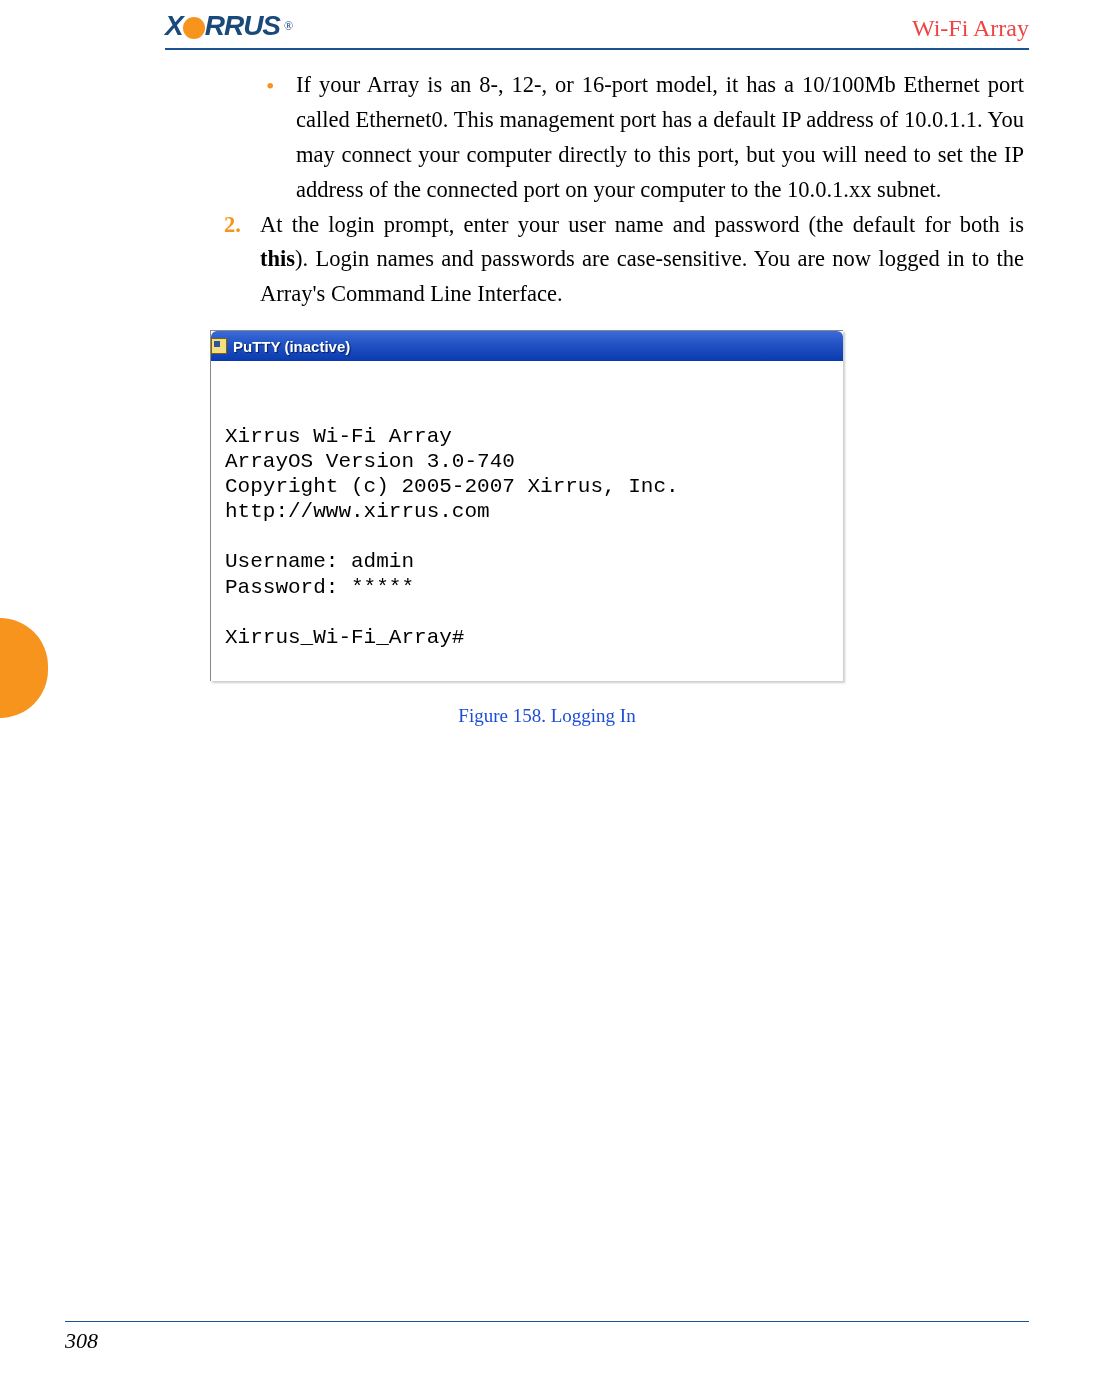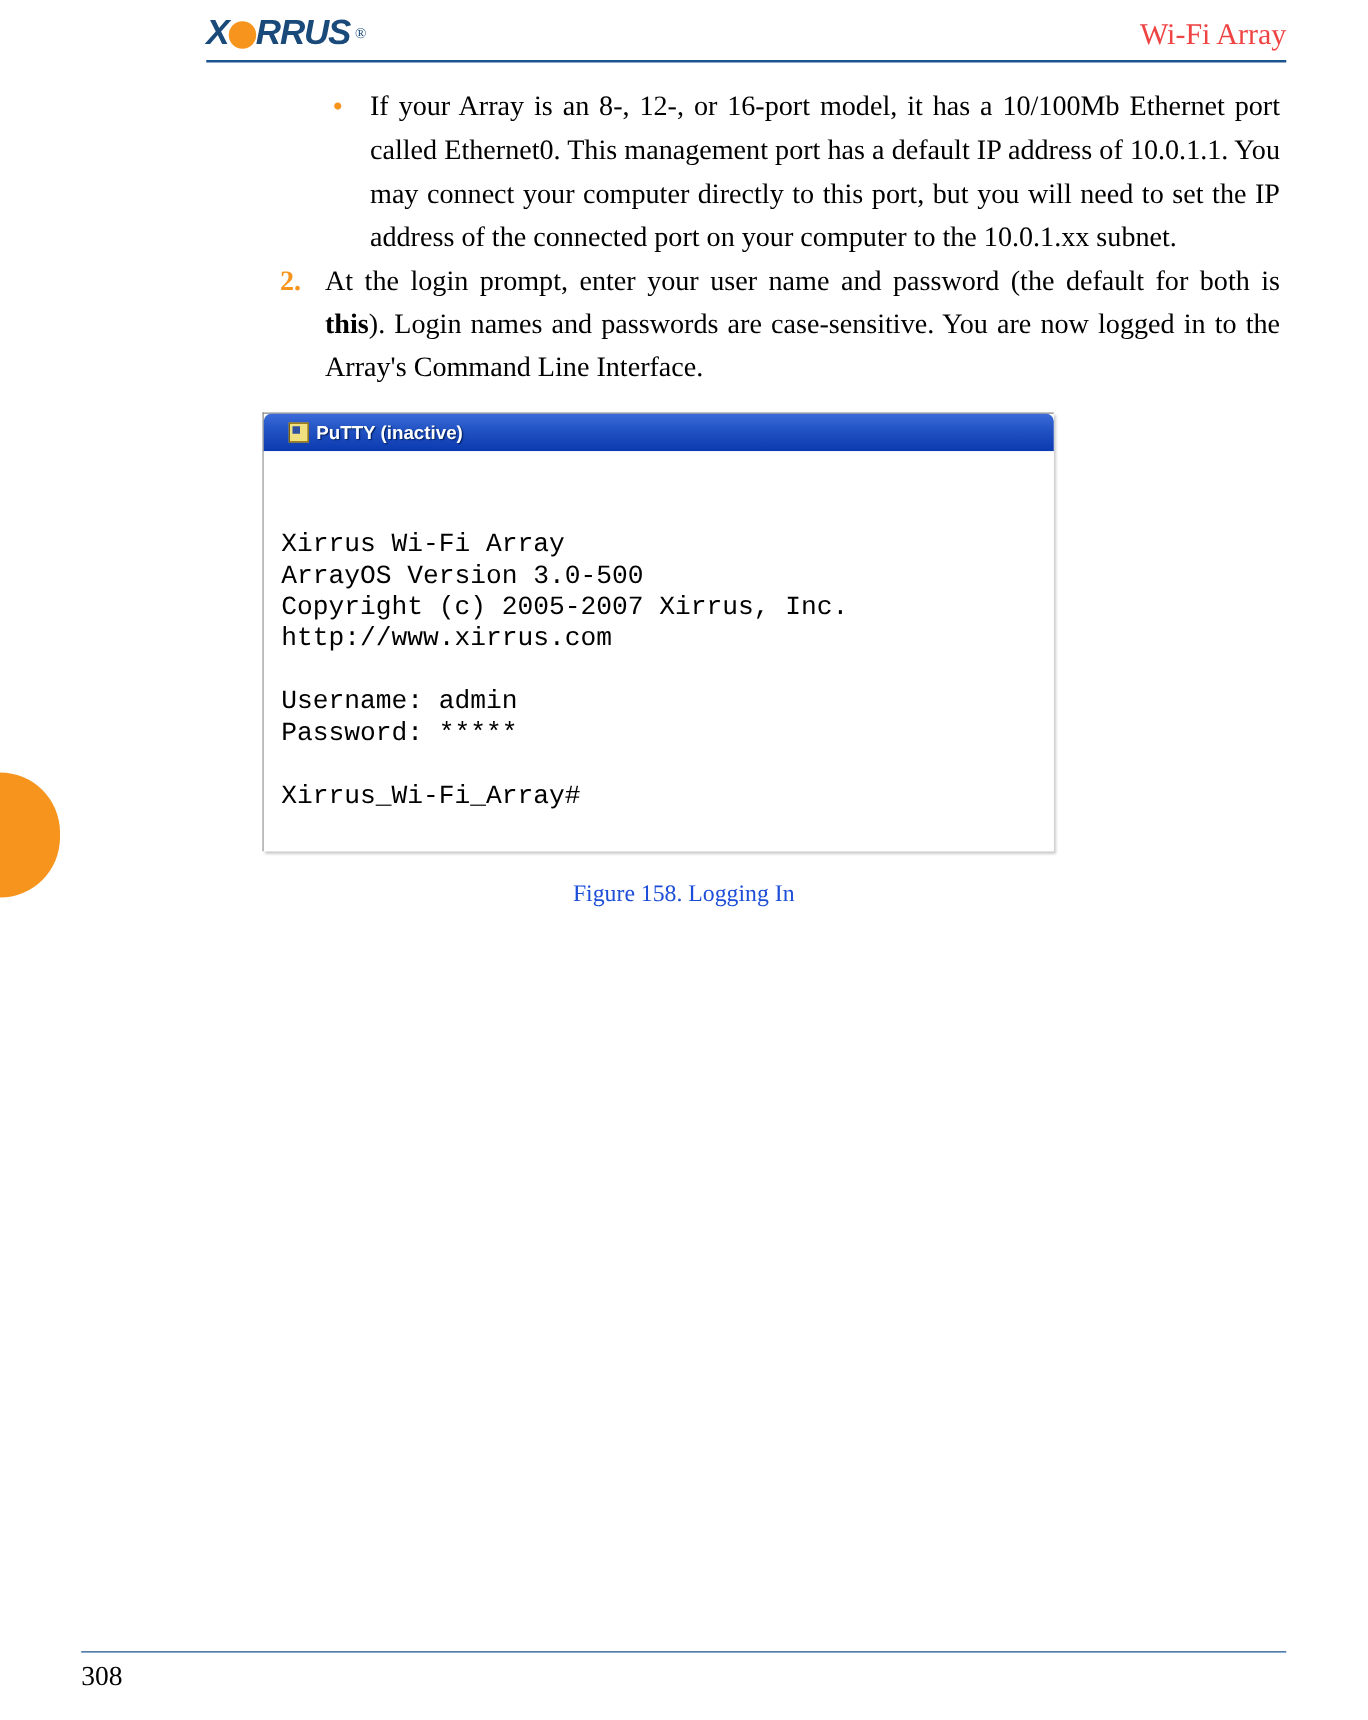--- a/index.html
+++ b/index.html
@@ -112,21 +112,21 @@
       border-left: 1px solid #888;
       box-shadow: 2px 2px 2px rgba(0,0,0,0.2);
       background: #fff;
     }
     .titlebar {
       height: 30px;
       background: linear-gradient(to bottom, #3a6bd8 0%, #1f4fc0 50%, #0a3ab0 100%);
       border-radius: 6px 6px 0 0;
       display: flex;
       align-items: center;
-      padding: 0 20px;
+      padding: 0 0;
       gap: 6px;
     }
     .putty-icon {
       width: 16px;
       height: 16px;
       background: #f0e080;
       border: 1px solid #806000;
       position: relative;
     }
     .putty-icon::after {
@@ -177,20 +177,21 @@
     }
     .footer-rule {
       border: none;
       border-top: 1.5px solid #1a5490;
       margin-bottom: 6px;
     }
     .footer-row {
       display: flex;
       justify-content: space-between;
       align-items: center;
+      font-style: italic;
     }
     .page-num {
       font-size: 22px;
       color: #000;
       font-family: "Palatino Linotype", Palatino, serif;
     }
     .footer-title {
       color: #1a5490;
       font-size: 24px;
       font-family: Arial, Helvetica, sans-serif;
@@ -225,21 +226,21 @@
   </div>
 
   <div class="screenshot">
     <div class="titlebar">
       <span class="putty-icon"></span>
       <span class="titlebar-text">PuTTY (inactive)</span>
     </div>
     <div class="terminal">
 
 Xirrus Wi-Fi Array
-ArrayOS Version 3.0-500
+ArrayOS Version 3.0-740
 Copyright (c) 2005-2007 Xirrus, Inc.
 http://www.xirrus.com
 
 Username: admin
 Password: *****
 
 Xirrus_Wi-Fi_Array#</div>
   </div>
 
   <div class="figure-caption">Figure 158. Logging In</div>

